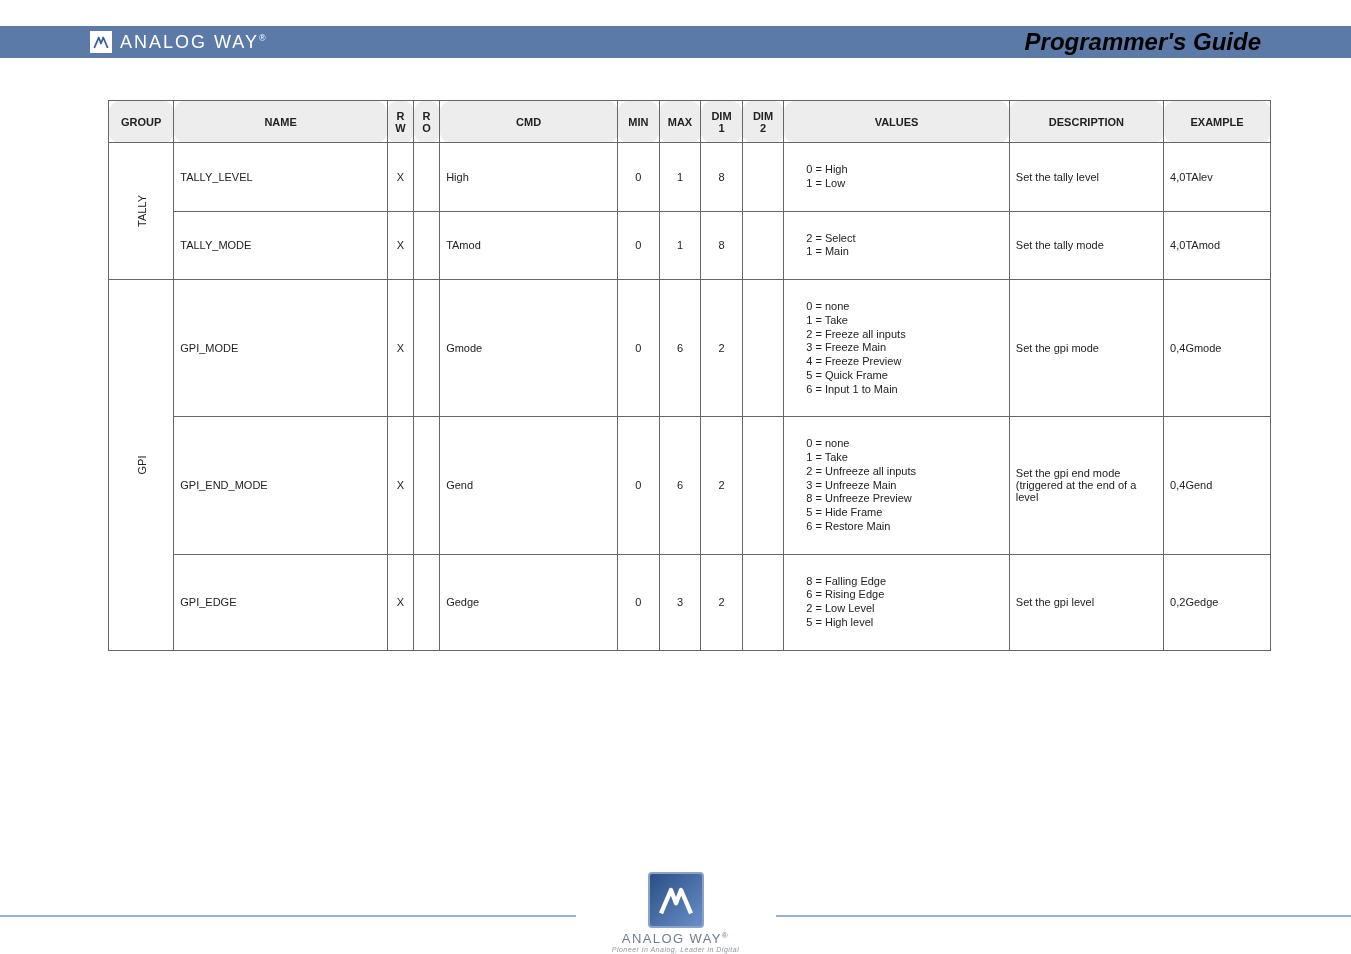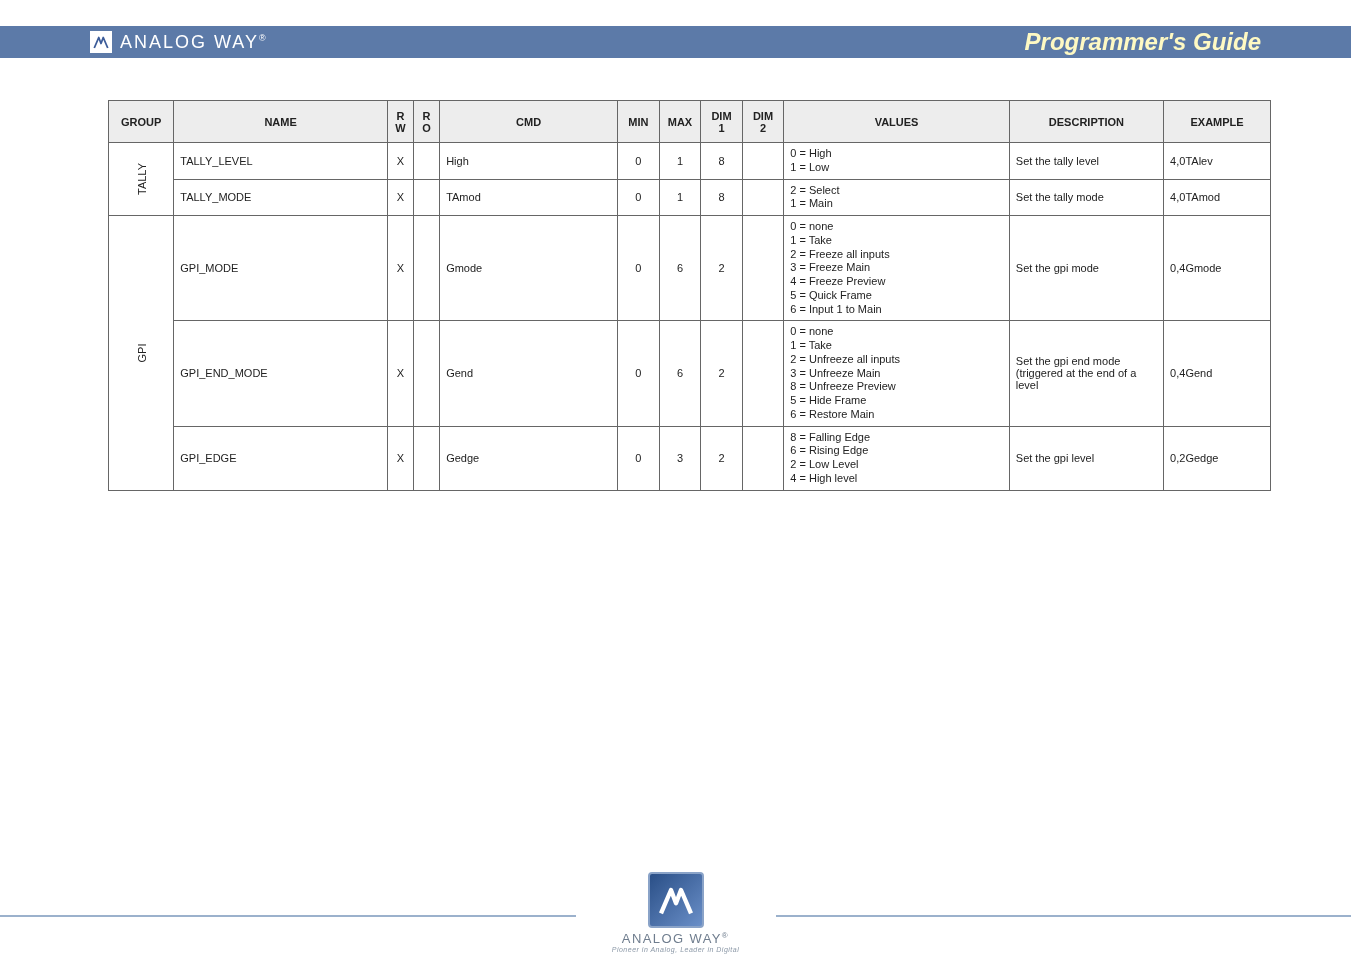--- a/index.html
+++ b/index.html
@@ -35,21 +35,21 @@
   .brand-logo-box svg { display: block; }
   .brand-text {
     font-family: "Helvetica Neue", Arial, sans-serif;
     font-size: 18px;
     font-weight: 300;
     letter-spacing: 2px;
     color: #ffffff;
   }
   .brand-text sup { font-size: 9px; vertical-align: super; }
   .header-title {
-    color: #fef9c3;
+    color: #000000;
     font-size: 24px;
     font-weight: bold;
     font-style: italic;
   }
 
   .content {
     position: absolute;
     top: 100px; left: 108px; right: 80px;
     bottom: 230px;
   }
@@ -63,30 +63,31 @@
     border: 1px solid #666;
     padding: 4px 6px;
     vertical-align: middle;
     word-wrap: break-word;
   }
   table.cmd thead th {
     background: #ededed;
     font-weight: bold;
     text-align: center;
     height: 42px;
+    border-radius: 11px;
   }
   table.cmd td.center { text-align: center; }
   table.cmd td.group {
     writing-mode: vertical-rl;
     transform: rotate(180deg);
     text-align: center;
     font-weight: normal;
     background: #fff;
   }
-  .values-list { padding: 0; margin: 0; list-style: none; }
+  .values-list { padding: 0; margin: 16px; list-style: none; }
   .values-list li { margin: 0; padding: 0; line-height: 1.25; }
 
   .footer {
     position: absolute;
     bottom: 0; left: 0; right: 0;
     height: 130px;
     display: flex;
     flex-direction: column;
     align-items: center;
     justify-content: flex-end;
@@ -271,21 +272,21 @@
           <td>Gedge</td>
           <td class="center">0</td>
           <td class="center">3</td>
           <td class="center">2</td>
           <td class="center"></td>
           <td>
             <ul class="values-list">
               <li>8 = Falling Edge</li>
               <li>6 = Rising Edge</li>
               <li>2 = Low Level</li>
-              <li>4 = High level</li>
+              <li>5 = High level</li>
             </ul>
           </td>
           <td>Set the gpi level</td>
           <td>0,2Gedge</td>
         </tr>
       </tbody>
   </table>
 </div>
 
 <div class="footer">

